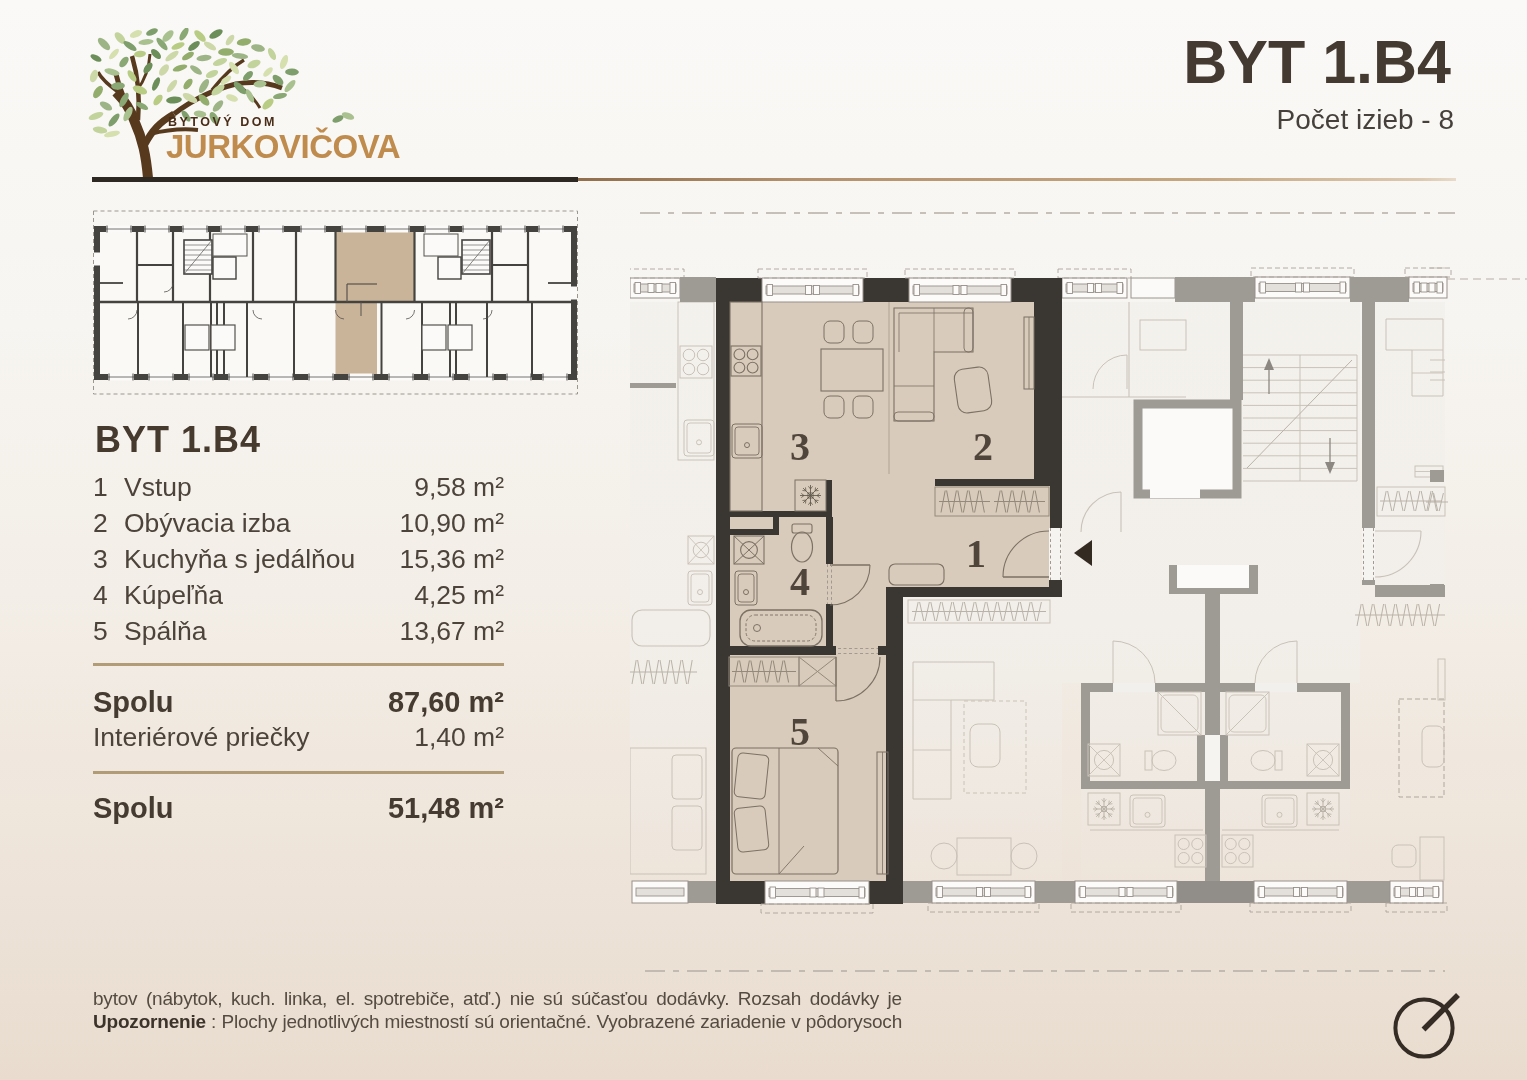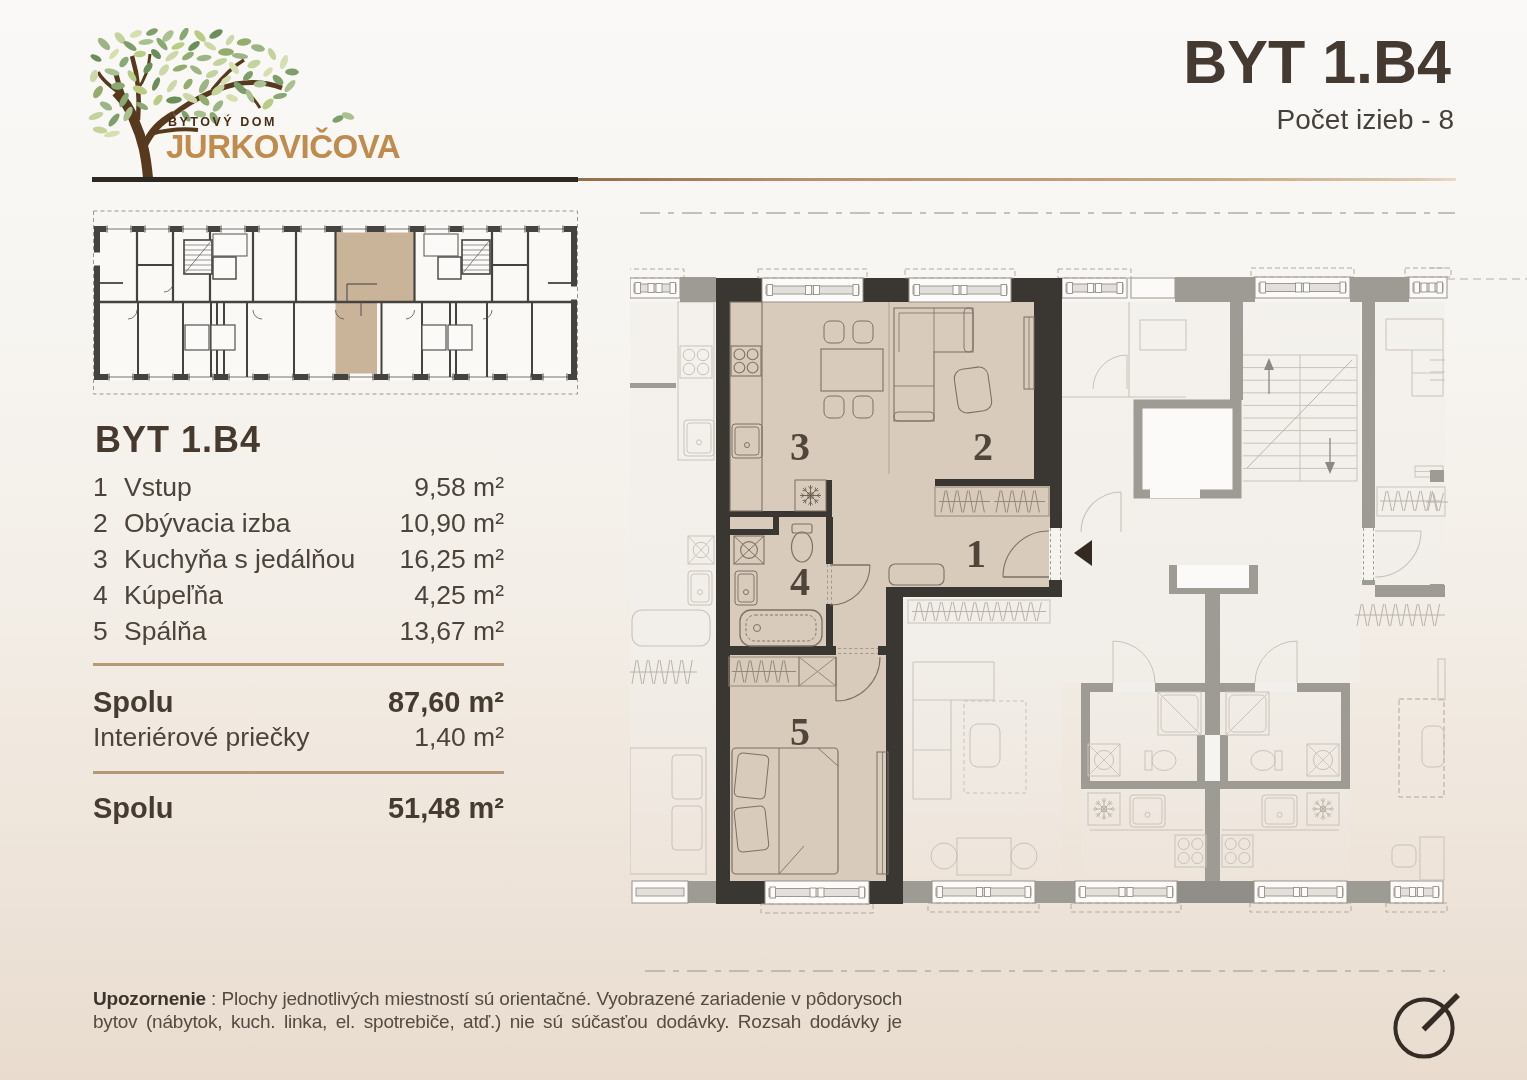--- a/index.html
+++ b/index.html
@@ -342,21 +342,21 @@
       <span class="val">9,58 m²</span>
     </div>
   <div class="abs row" style="top:508px">
       <span class="num">2</span>
       <span class="lab">Obývacia izba</span>
       <span class="val">10,90 m²</span>
     </div>
   <div class="abs row" style="top:544px">
       <span class="num">3</span>
       <span class="lab">Kuchyňa s jedálňou</span>
-      <span class="val">16,25 m²</span>
+      <span class="val">15,36 m²</span>
     </div>
   <div class="abs row" style="top:580px">
       <span class="num">4</span>
       <span class="lab">Kúpeľňa</span>
       <span class="val">4,25 m²</span>
     </div>
   <div class="abs row" style="top:616px">
       <span class="num">5</span>
       <span class="lab">Spálňa</span>
       <span class="val">13,67 m²</span>
@@ -983,22 +983,22 @@
 <text x="983" y="460" font-family="Liberation Serif, serif" font-size="40" font-weight="bold" fill="#50453a" text-anchor="middle">2</text>
 
 <text x="976" y="567" font-family="Liberation Serif, serif" font-size="40" font-weight="bold" fill="#50453a" text-anchor="middle">1</text>
 
 <text x="800" y="595" font-family="Liberation Serif, serif" font-size="40" font-weight="bold" fill="#50453a" text-anchor="middle">4</text>
 
 <text x="800" y="745" font-family="Liberation Serif, serif" font-size="40" font-weight="bold" fill="#50453a" text-anchor="middle">5</text>
 </svg>
 
   <div class="abs" id="disc">
+      <div class="jl">bytov (nábytok, kuch. linka, el. spotrebiče, atď.) nie sú súčasťou dodávky. Rozsah dodávky je</div>
       <div class="jl"><b>Upozornenie</b> : Plochy jednotlivých miestností sú orientačné. Vyobrazené zariadenie v pôdorysoch</div>
-      <div class="jl">bytov (nábytok, kuch. linka, el. spotrebiče, atď.) nie sú súčasťou dodávky. Rozsah dodávky je</div>
     </div>
 
   <svg class="abs" id="compass" style="left:1388px;top:983px" width="90" height="90" viewBox="0 0 90 90">
 
     <circle cx="36" cy="45" r="28.6" fill="none" stroke="#352d25" stroke-width="4"></circle>
 
     <line x1="35.5" y1="46.5" x2="70" y2="12" stroke="#352d25" stroke-width="5.5"></line>
   </svg>
 </div>
 

